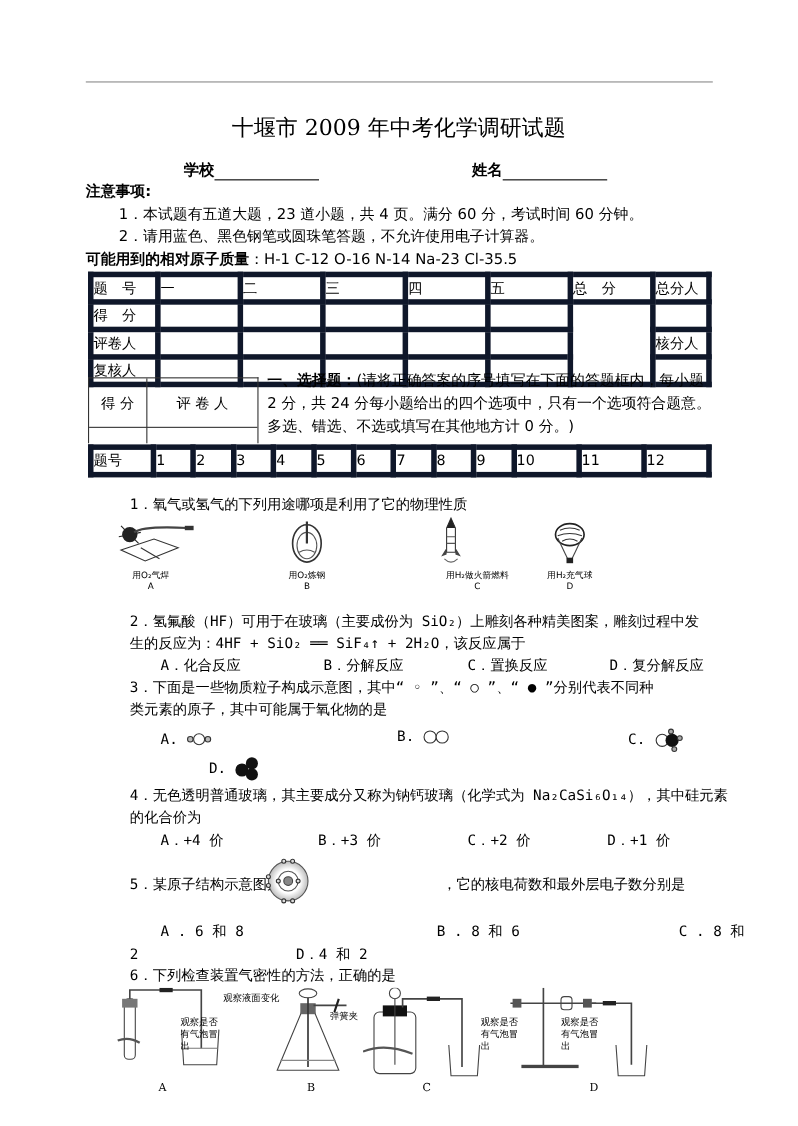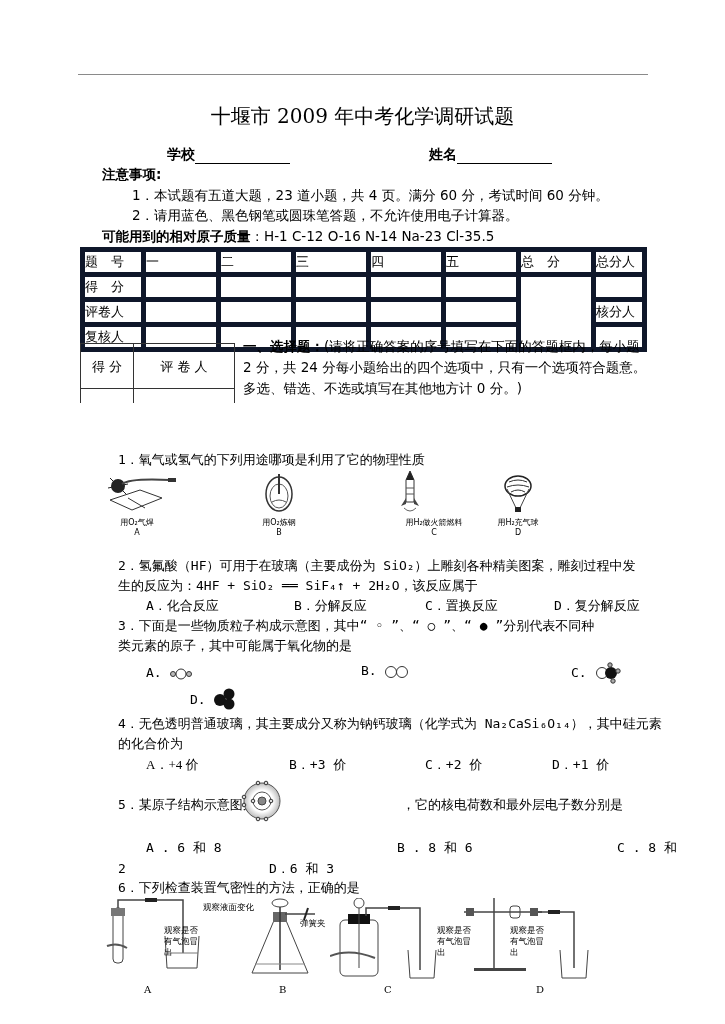--- a/index.html
+++ b/index.html
@@ -3,21 +3,21 @@
 <meta charset="utf-8">
 <style>
   html, body { margin:0; padding:0; background:#fff; }
   body { width:725px; height:1024px; position:relative; overflow:hidden;
          font-family:"DejaVu Sans", sans-serif; color:#000; }
   .abs { position:absolute; }
   .rule { left:78px; top:74px; width:570px; height:1px; background:#8a8a8a; }
   .title { left:0; width:725px; top:103px; text-align:center; font-family:"DejaVu Serif", serif; font-size:20px; }
   .field { font-size:14px; }
   .uline { display:inline-block; border-bottom:1px solid #000; height:15px; vertical-align:bottom; }
-  .t14 { font-size:13.5px; line-height:19px;margin-left:24px; }
+  .t14 { font-size:13.5px; line-height:19px; }
   .bold { font-weight:bold; }
   table.grid { border-collapse:collapse; position:absolute; font-size:13px; }
   table.grid td { border:5px solid #0f172a; text-align:left; padding:0; height:20px; }
   .q { font-family:"DejaVu Sans Mono", monospace; font-size:13px; line-height:20px;margin-left:40px; }
 </style>
 </head>
 <body>
 
 <div class="abs rule"></div>
 
@@ -86,20 +86,35 @@
   <div class="abs" style="left:0; top:14px; width:52px; text-align:center; font-size:13px;">得 分</div>
   <div class="abs" style="left:53px; top:14px; width:100px; text-align:center; font-size:13px;">评 卷 人</div>
 </div>
 
 <div class="abs" style="left:243px; top:336px; width:405px; font-size:13.5px; line-height:21px;">
   <span class="bold">一、选择题：</span><span>(请将正确答案的序号填写在下面的答题框内，每小题 2 分，共 24 分每小题给出的四个选项中，只有一个选项符合题意。多选、错选、不选或填写在其他地方计 0 分。)</span>
 </div>
 
 <table class="grid" style="left:80px; top:404px; width:567px;">
   <tbody>
+      <tr>
+    <td style="width:52px">题号</td>
+    <td>1</td>
+    <td>2</td>
+    <td>3</td>
+    <td>4</td>
+    <td>5</td>
+    <td>6</td>
+    <td>7</td>
+    <td>8</td>
+    <td>9</td>
+    <td>10</td>
+    <td>11</td>
+    <td>12</td>
+  </tr>
 </tbody>
   </table>
 
 <div class="abs q" style="left:78px; top:450px;">1．氧气或氢气的下列用途哪项是利用了它的物理性质</div>
 <div class="abs" style="left:100px; top:472px; width:60px; height:40px;">
   <svg width="80" height="40">
     <polygon points="10,28 40,18 62,26 32,38" fill="none" stroke="#333"></polygon>
     <line x1="28" y1="26" x2="45" y2="36" stroke="#333"></line>
     <circle cx="18" cy="14" r="7" fill="#222"></circle>
     <line x1="10" y1="6" x2="26" y2="22" stroke="#222"></line>
@@ -194,21 +209,21 @@
   <span>D.</span>
   <svg width="24" height="22" style="vertical-align:bottom">
     <circle cx="7" cy="12" r="6" fill="#111"></circle>
       <circle cx="16" cy="6" r="5.5" fill="#111"></circle>
       <circle cx="16" cy="16" r="5.5" fill="#111"></circle>
   </svg>
 </div>
 
 <div class="abs q" style="left:78px; top:714px;">4．无色透明普通玻璃，其主要成分又称为钠钙玻璃（化学式为 Na₂CaSi₆O₁₄），其中硅元素</div>
 <div class="abs q" style="left:78px; top:734px;">的化合价为</div>
-<div class="abs q" style="left:106px; top:755px;font-family:Liberation Serif, serif;">A．+4 价</div>
+<div class="abs q" style="left:106px; top:755px;">A．+4 价</div>
 <div class="abs q" style="left:249px; top:755px;">B．+3 价</div>
 <div class="abs q" style="left:385px; top:755px;">C．+2 价</div>
 <div class="abs q" style="left:512px; top:755px;">D．+1 价</div>
 
 <div class="abs q" style="left:78px; top:795px;">5．某原子结构示意图为</div>
 <div class="abs" style="left:241px; top:779px;">
   <svg width="42" height="44">
     <defs>
         <radialGradient id="ag" cx="50%" cy="50%" r="50%">
           <stop offset="60%" stop-color="#fff"></stop>
@@ -226,21 +241,21 @@
       <circle cx="3" cy="26" r="1.8" fill="#ddd" stroke="#333"></circle>
     <circle cx="17" cy="40" r="1.8" fill="#ddd" stroke="#333"></circle>
       <circle cx="25" cy="40" r="1.8" fill="#ddd" stroke="#333"></circle>
   </svg>
 </div>
 <div class="abs q" style="left:362px; top:795px;">，它的核电荷数和最外层电子数分别是</div>
 <div class="abs q" style="left:106px; top:838px;">A . 6 和 8</div>
 <div class="abs q" style="left:357px; top:838px;">B . 8 和 6</div>
 <div class="abs q" style="left:577px; top:838px;">C . 8 和</div>
 <div class="abs q" style="left:78px; top:859px;">2</div>
-<div class="abs q" style="left:229px; top:859px;">D．6 和 3</div>
+<div class="abs q" style="left:229px; top:859px;">D．4 和 2</div>
 
 <div class="abs q" style="left:78px; top:878px;">6．下列检查装置气密性的方法，正确的是</div>
 
 <div class="abs" style="left:105px; top:898px;">
   <svg width="95" height="80">
     <rect x="8" y="10" width="10" height="55" rx="4" fill="none" stroke="#444"></rect>
     <rect x="6" y="10" width="14" height="8" fill="#777"></rect>
     <path d="M13,10 L13,2 L78,2 L78,55" fill="none" stroke="#444" stroke-width="1.5"></path>
     <rect x="40" y="0" width="12" height="4" fill="#222"></rect>
     <path d="M2,48 Q12,44 22,50" fill="none" stroke="#555" stroke-width="2"></path>

